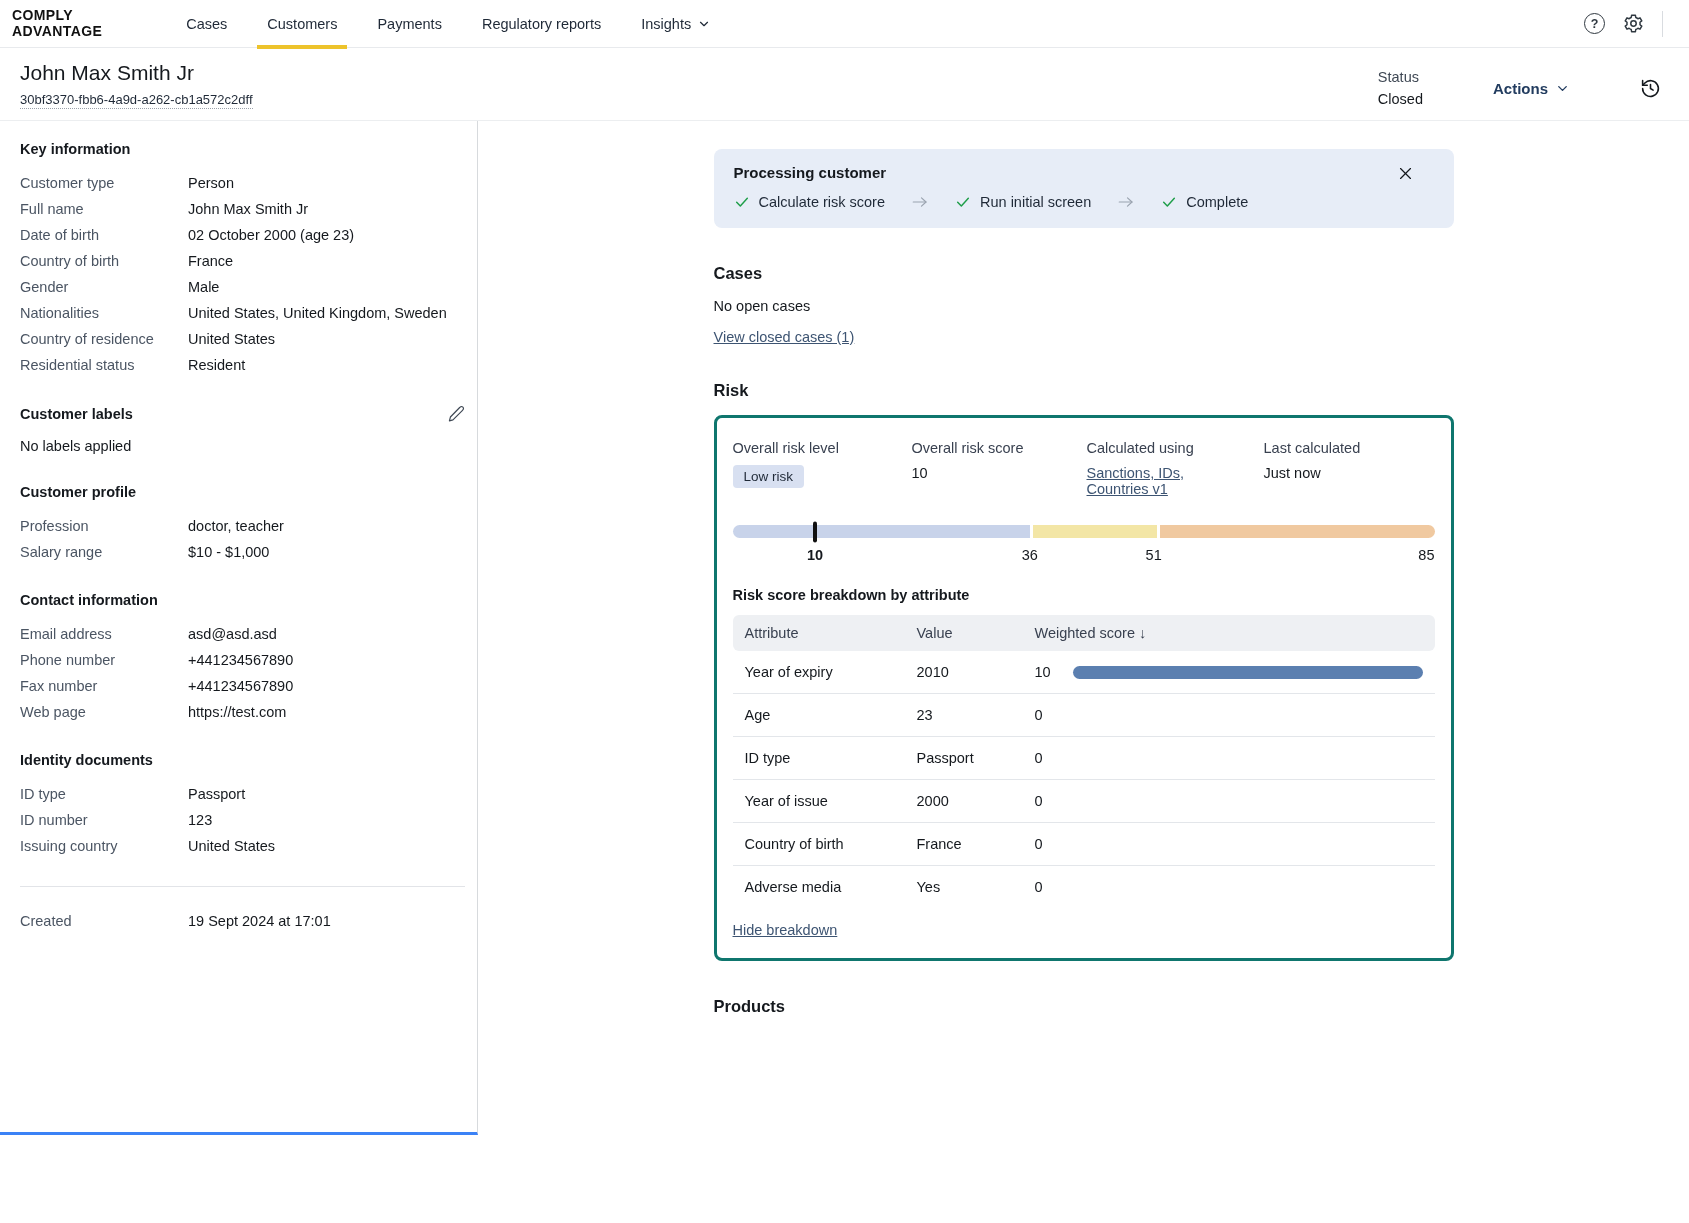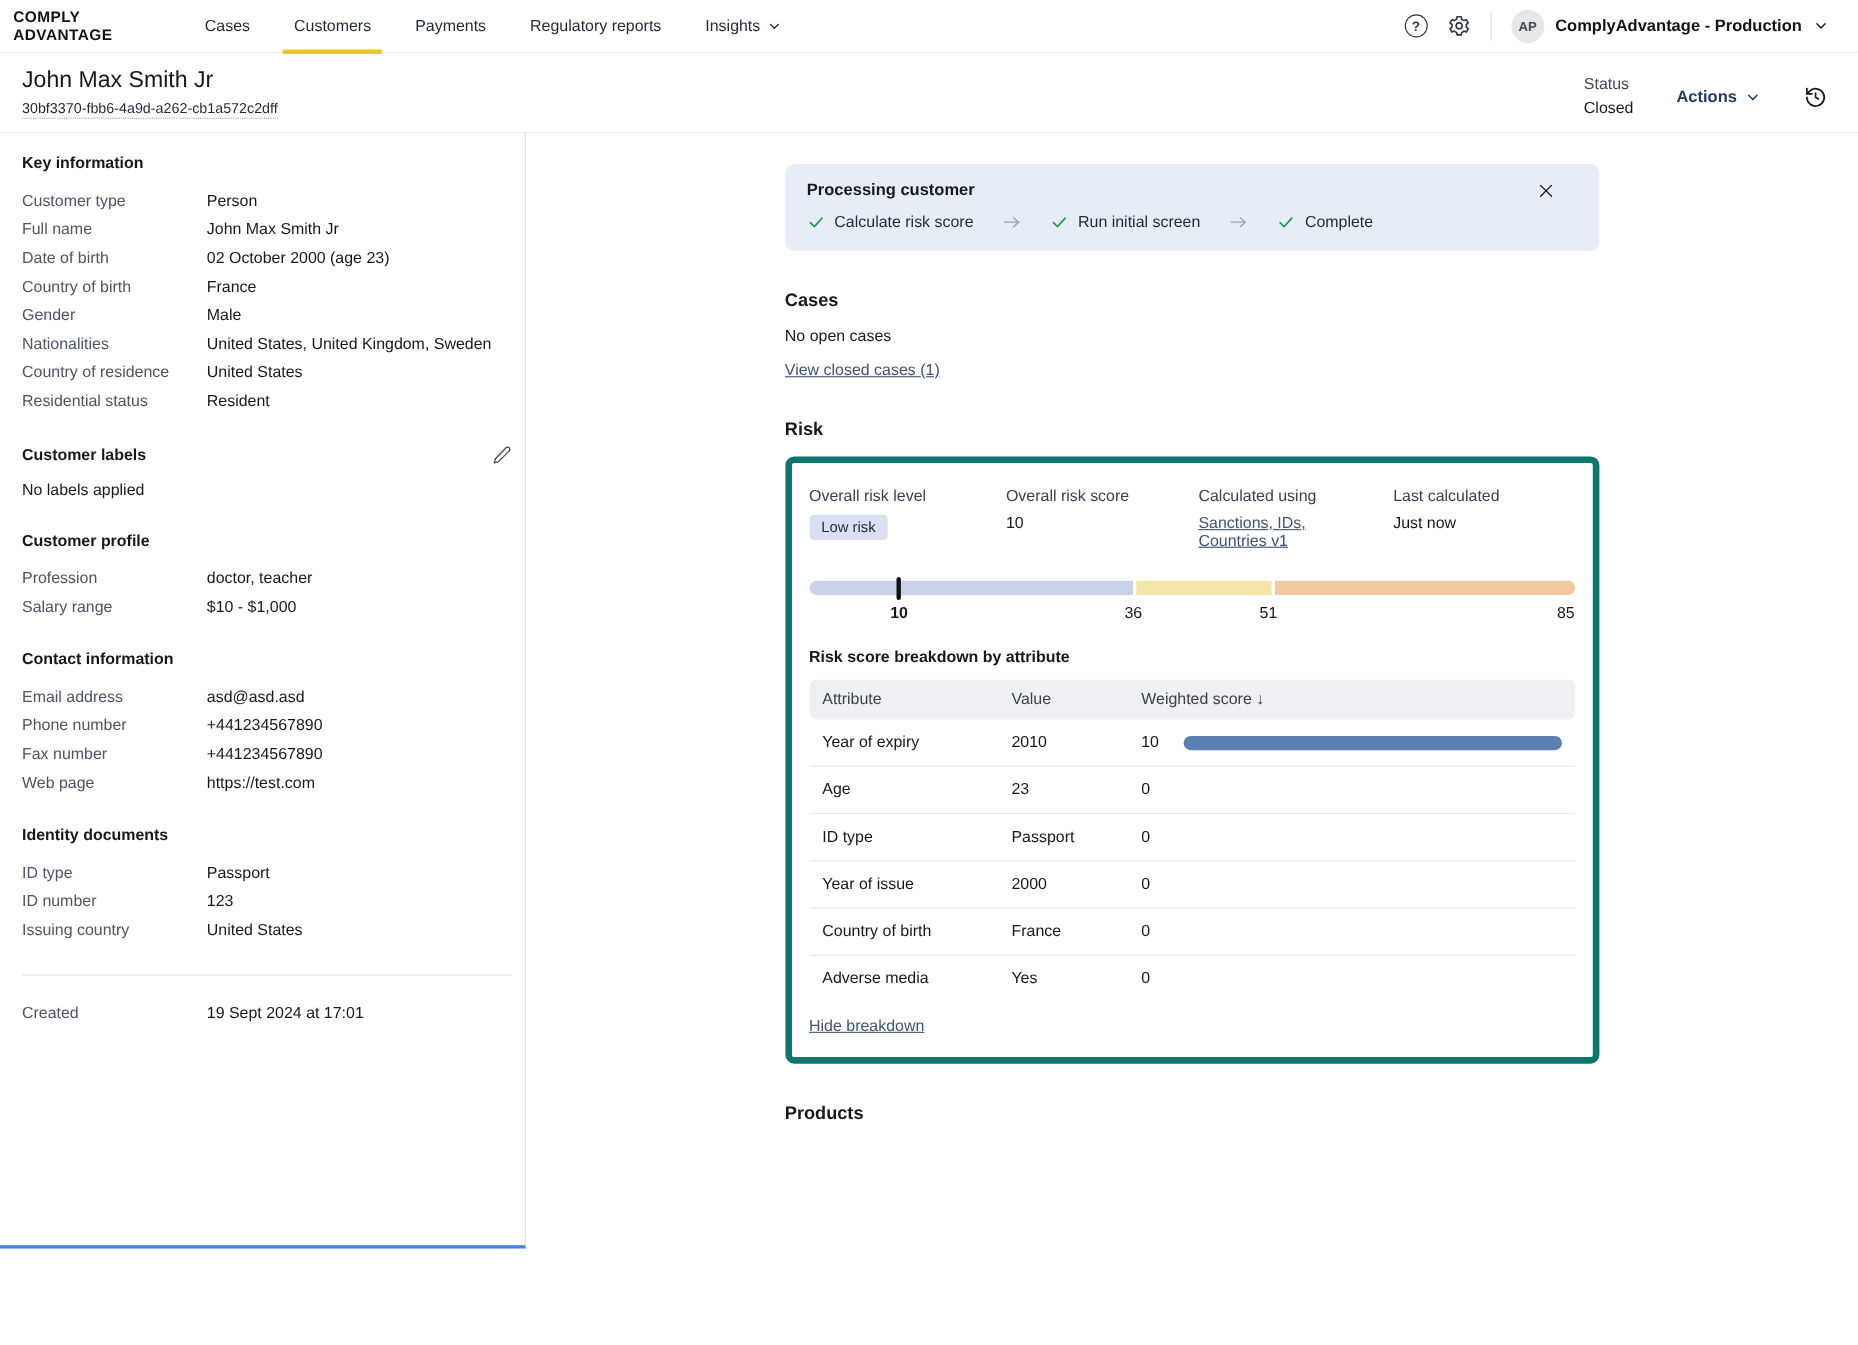--- a/index.html
+++ b/index.html
@@ -24,21 +24,21 @@
   .icon-btn{color:#2F3840;cursor:pointer;display:flex;align-items:center;}
   .help-circle{width:21px;height:21px;border:1.7px solid #2F3840;border-radius:50%;display:flex;align-items:center;justify-content:center;font-size:12.5px;font-weight:700;color:#2F3840;}
   .nav-divider{width:1px;height:26px;background:#D9DCE0;}
   .account{display:flex;align-items:center;gap:10px;cursor:pointer;}
   .avatar{width:30px;height:30px;border-radius:50%;background:#E6E7EA;display:flex;align-items:center;justify-content:center;font-size:12px;font-weight:700;color:#3F4854;}
   .org-name{font-weight:700;font-size:15px;color:#101418;}
   
   .page-header{height:73px;display:flex;align-items:flex-start;padding:13px 28px 0 20px;border-bottom:1px solid #ECEEF0;}
   .page-title{font-size:21px;font-weight:500;margin:0 0 6px;color:#15191E;}
   .uuid{font-size:13px;color:#1F2937;border-bottom:1px dotted #9AA1AA;padding-bottom:1px;cursor:pointer;}
-  .header-right{margin-left:auto;display:flex;align-items:center;gap:39px;margin-top:5px;}
+  .header-right{margin-left:auto;display:flex;align-items:center;gap:70px;margin-top:5px;}
   .status-label{color:#3F4854;line-height:22px;}
   .status-value{color:#15191E;line-height:22px;}
   .actions-btn{display:flex;align-items:center;gap:7px;background:none;border:none;font-family:inherit;font-size:15px;font-weight:700;color:var(--actions-text);cursor:pointer;padding:0;}
   .history{color:#15191E;cursor:pointer;}
   
   .content{display:flex;height:1102px;}
   .sidebar{width:478px;min-width:478px;height:1014px;border-right:1px solid #D7DADD;border-bottom:3px solid #3b82f6;padding:20px 12px 0 20px;overflow:hidden;}
   .section{margin-bottom:30px;}
   .section-title-row{display:flex;align-items:center;justify-content:space-between;margin-bottom:16px;}
   .section h3{font-size:14.5px;font-weight:700;margin:0;color:#15191E;}
@@ -56,21 +56,21 @@
   .banner-title{font-size:15px;font-weight:700;margin:0 0 13px;}
   .steps{display:flex;align-items:center;gap:26px;}
   .step{display:flex;align-items:center;gap:9px;color:#1F2937;}
   .step-check{color:var(--success-green);}
   .step-arrow{color:#9AA3AF;}
   .banner-close{position:absolute;top:12px;right:36px;color:#15191E;cursor:pointer;background:none;border:none;padding:4px;}
   h2.sec{font-size:16.5px;font-weight:700;margin:36px 0 15px;color:#15191E;}
   .plain-text{margin:0 0 15px;color:#15191E;}
   .link{color:var(--link);text-decoration:underline;cursor:pointer;}
   
-  .card{border:6px solid #0f766e;border-radius:8px;}
+  .card{border:3px solid #0f766e;border-radius:8px;}
   .risk-card{padding:22px 16px 20px;}
   .risk-summary{display:grid;grid-template-columns:179px 175px 177px 1fr;}
   .risk-summary .lbl{color:#394150;margin-bottom:9px;}
   .risk-summary .val{color:#15191E;}
   .badge{display:inline-block;background:var(--badge-bg);border-radius:4px;padding:4px 11px;font-size:13.5px;color:#1F2937;}
   .calc-cell{padding-right:20px;}
   .scale-wrap{margin-top:28px;}
   .scale-bar{position:relative;display:flex;gap:3px;height:13px;}
   .seg{height:13px;}
   .seg-low{background:var(--risk-segment-low);border-radius:7px 0 0 7px;}
@@ -128,29 +128,20 @@
     <span class="icon-btn">
         <span class="help-circle">?</span>
       </span>
     <span class="icon-btn">
       <svg width="21" height="21" viewBox="0 0 24 24" fill="none" stroke="currentColor" stroke-width="1.7" stroke-linecap="round" stroke-linejoin="round">
           <circle cx="12" cy="12" r="3.1"></circle>
           <path d="M19.4 13.4c.05-.46.05-2.34 0-2.8l2.05-1.6-2-3.46-2.42 1a8 8 0 0 0-2.43-1.4L14.2 2.6H9.8l-.4 2.54a8 8 0 0 0-2.43 1.4l-2.42-1-2 3.46 2.05 1.6c-.05.46-.05 2.34 0 2.8l-2.05 1.6 2 3.46 2.42-1a8 8 0 0 0 2.43 1.4l.4 2.54h4.4l.4-2.54a8 8 0 0 0 2.43-1.4l2.42 1 2-3.46z"></path>
         </svg>
     </span>
     <span class="nav-divider"></span>
-    <div class="account">
-      <span class="avatar">AP</span>
-      <span class="org-name">ComplyAdvantage - Production</span>
-      <span style="color:#101418;">
-          <svg width="15" height="15" viewBox="0 0 24 24" fill="none" stroke="currentColor" stroke-width="2" stroke-linecap="round" stroke-linejoin="round">
-            <polyline points="6,9 12,15 18,9"></polyline>
-          </svg>
-        </span>
-    </div>
   </div>
 </nav>
 
 <header class="page-header">
   <div>
     <h1 class="page-title">John Max Smith Jr</h1>
     <span class="uuid">30bf3370-fbb6-4a9d-a262-cb1a572c2dff</span>
   </div>
   <div class="header-right">
     <div>

